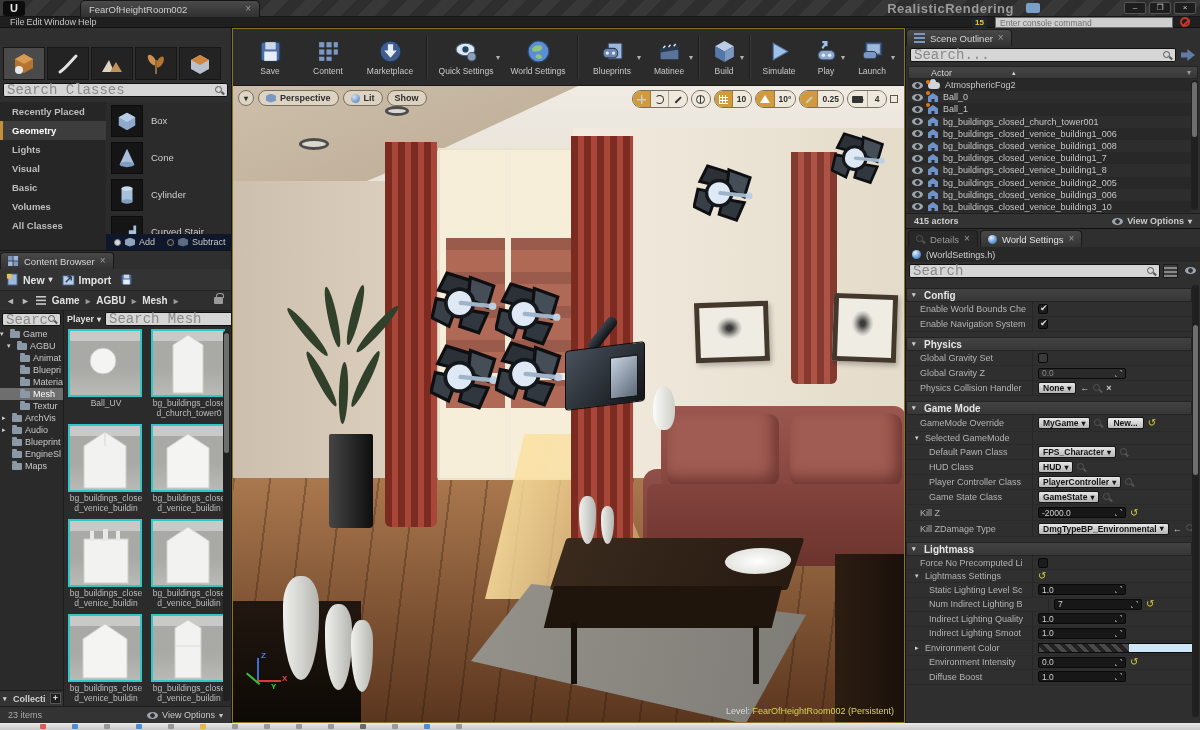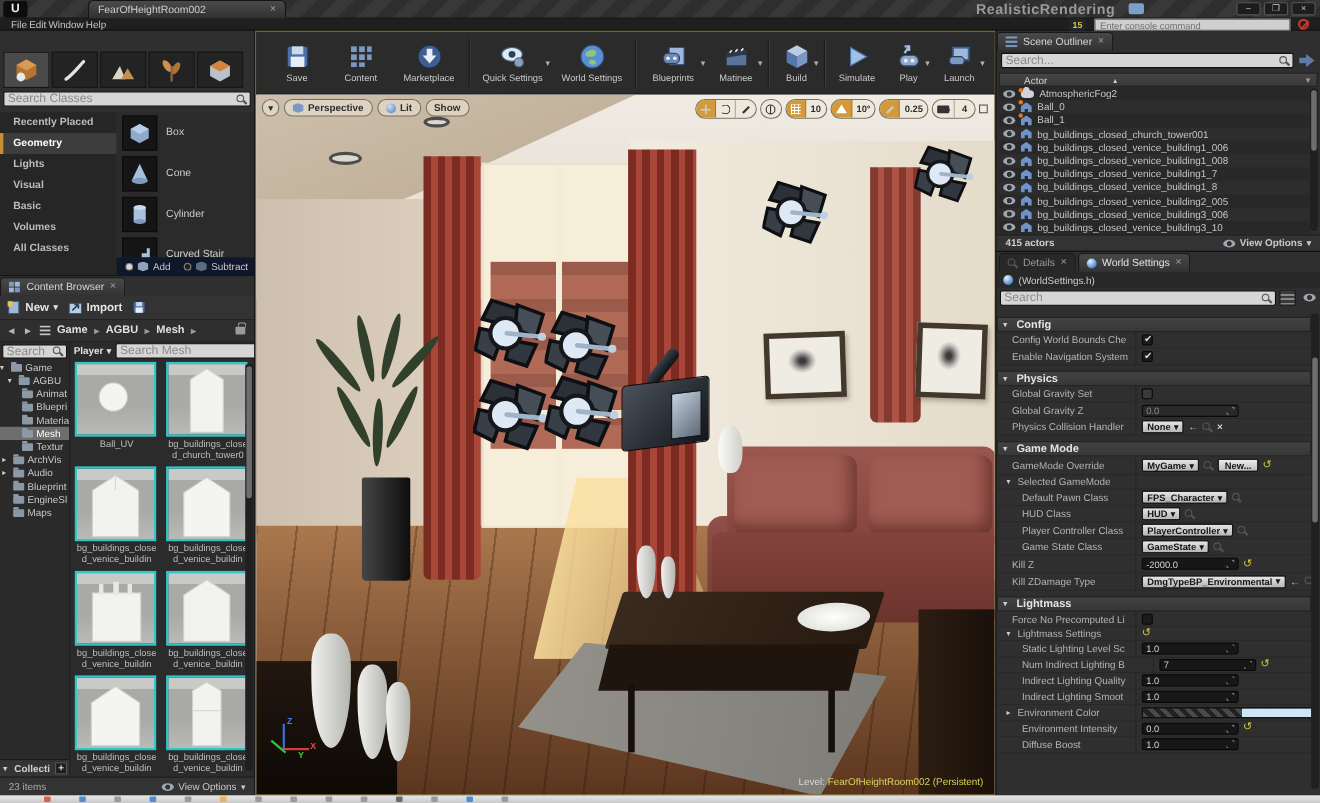--- a/index.html
+++ b/index.html
@@ -26,21 +26,21 @@
   .fpsbadge{left:972px;top:17px;height:11px;color:#e8c832;font-size:8px;font-weight:bold;background:#20262e;padding:0 3px;border-radius:2px;line-height:11px;}
   .console{left:995px;top:17px;width:178px;height:11px;background:#cfcfcf;border:1px solid #6a6a6a;font-size:8.5px;color:#444;padding:0 4px;font-family:"Liberation Sans",sans-serif;}
   .console::placeholder{color:#707070;}
   .nosign{left:1180px;top:17px;width:10px;height:10px;border:2px solid #c0392b;border-radius:50%;}
   .nosign::after{content:"";position:absolute;left:-1px;top:3px;width:10px;height:2px;background:#c0392b;transform:rotate(-45deg);}
 
   
   .ptab{height:18px;display:flex;align-items:flex-end;}
   .ptab .tab{height:17px;background:linear-gradient(#484848,#333);border:1px solid #191919;border-bottom:none;border-radius:4px 4px 0 0;display:flex;align-items:center;gap:5px;padding:0 7px;font-size:9.5px;color:#d6d6d6;}
   .searchbox{display:flex;align-items:center;background:#d6d6d6;border:1px solid #111;border-radius:2px;height:14px;padding:0 3px;}
-  .searchbox input{flex:1;border:none;background:transparent;font-size:11px;color:#333;outline:none;min-width:0;font-family:Liberation Sans, sans-serif;}
+  .searchbox input{flex:1;border:none;background:transparent;font-size:14px;color:#333;outline:none;min-width:0;font-family:Liberation Mono, monospace;}
   .searchbox input::placeholder{color:#8a8a8a;}
   .mag{width:9px;height:9px;position:relative;flex:0 0 9px;}
   .mag::before{content:"";position:absolute;left:0;top:0;width:5px;height:5px;border:1.5px solid #555;border-radius:50%;}
   .mag::after{content:"";position:absolute;left:5.5px;top:6px;width:3.5px;height:1.5px;background:#555;transform:rotate(45deg);}
   .caret{font-size:8px;color:inherit;}
   .caret::after{content:"▾";}
   .eyeico{display:inline-block;width:11px;height:7px;background:radial-gradient(circle at 50% 50%,#2e3338 0 2px,#9fa6ad 2.5px);border-radius:50%;}
   .sb{position:absolute;width:7px;background:#202020;border-radius:3px;}
   .sb .th{position:absolute;left:1px;width:5px;background:#6e6e6e;border-radius:3px;}
 
@@ -984,21 +984,21 @@
     <div class="gridbtn"></div>
     <span class="eyeico wseye"></span>
 
     <div class="ws-body">
 
       <div class="sect">
           <span class="tri open"></span>
           <span>Config</span>
         </div>
       <div class="wsrow">
-          <span class="wslab">Config World Bounds Che</span>
+          <span class="wslab">Enable World Bounds Che</span>
           <span class="wsval">
             <span class="cb on"></span>
           </span>
         </div>
       <div class="wsrow">
           <span class="wslab">Enable Navigation System</span>
           <span class="wsval">
             <span class="cb on"></span>
           </span>
         </div>

